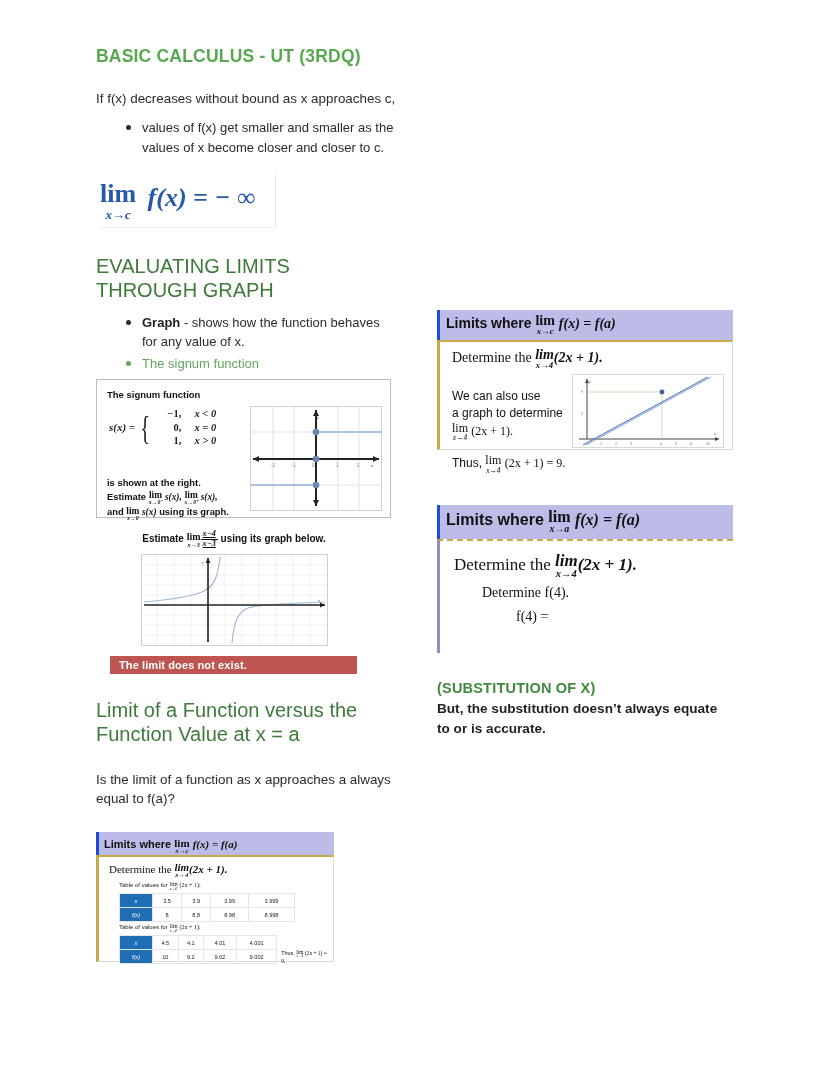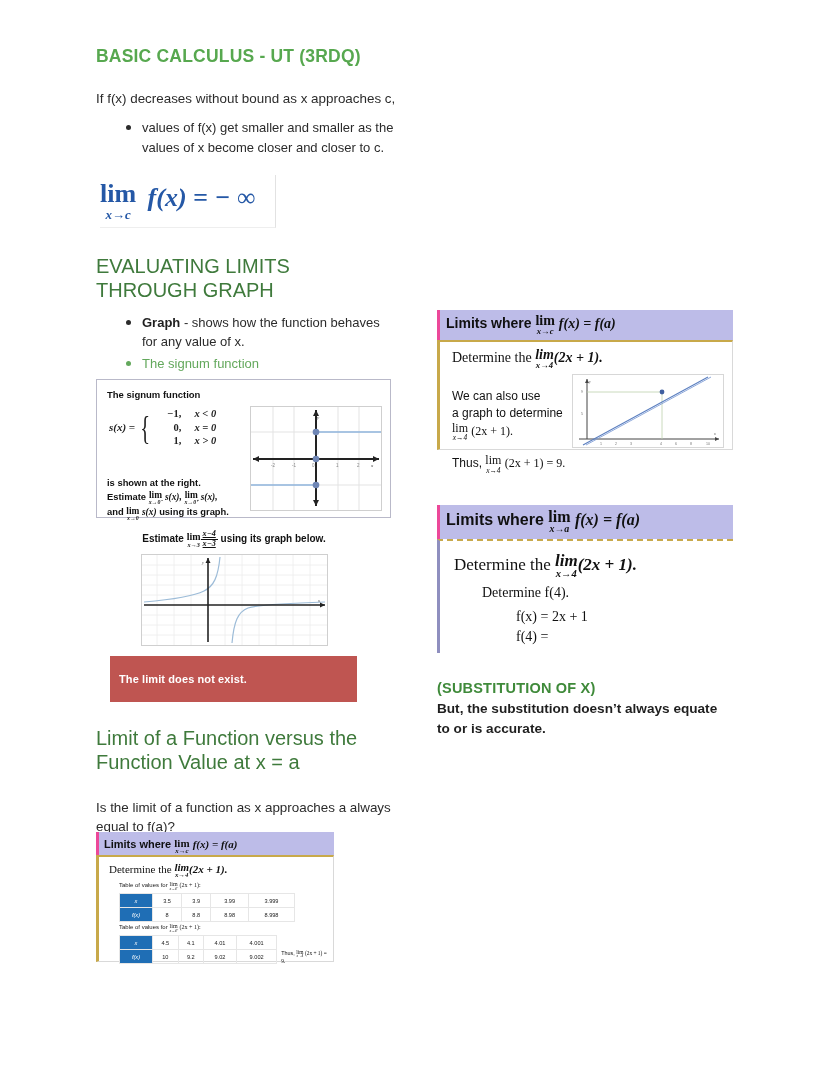--- a/index.html
+++ b/index.html
@@ -87,29 +87,29 @@
   
   .estimate-wrap{width:248px;margin:12px 0 0 14px;}
   .estimate-line{
     font-size:10px;font-weight:bold;color:#111;text-align:center;
     font-family:"Liberation Sans",sans-serif;margin-bottom:5px;
   }
   .estimate-line .math{font-family:"Liberation Serif",serif;font-weight:bold;}
   .hyper-graph{width:185px;height:90px;border:1px solid #cfcfcf;background:#fff;margin:0 auto;}
   .red-banner{
     background:#bf5551;color:#fff;font-size:11px;font-weight:bold;
-    padding:17px 9px;margin-top:10px;width:247px;box-sizing:border-box;letter-spacing:.1px;
+    padding:3px 9px;margin-top:10px;width:247px;box-sizing:border-box;letter-spacing:.1px;
   }
 
   
   .slide{background:#ffffff;position:relative;}
   .slide-head{
     background:#bdbce8;padding:4px 6px 6px 6px;box-sizing:border-box;
     font-family:"Liberation Sans",sans-serif;font-weight:bold;color:#101010;
-    border-left:3px solid #ec4899;
+    border-left:3px solid #1d4ed8;
   }
   .slide-head .txt{font-size:14px;}
   .slide-head .math{font-family:"Liberation Serif",serif;font-weight:bold;}
   .slide-body{
     border:1px solid #d9d9d9;border-left:3px solid #c8a94a;border-top:2px solid #c8a94a;
     background:#fff;box-sizing:border-box;
   }
   .determine{
     font-family:"Liberation Serif",serif;font-size:15px;color:#111;margin:6px 0 4px 12px;
   }
@@ -447,21 +447,20 @@
           <span class="math mi">f(x) = f(a)</span>
         </span>
       </div>
       <div class="slide-body">
         <div class="determine">
           <span>Determine the</span>
           <span class="tiny-lim"><span class="t" style="font-weight:bold;font-style:italic">lim</span><span class="b" style="font-weight:bold">x→4</span></span><b>(2x + 1).</b>
         </div>
         <div class="sub-determine">Determine f(4).</div>
         <div class="eq-lines">
-          <div>f(x) = 2x + 1</div>
           <div>f(4) =</div>
         </div>
       </div>
     </div>
 
     <div style="position:absolute;left:0;top:370px;width:290px">
       <div class="sub-green-head">(SUBSTITUTION OF X)</div>
       <p class="bold-text">But, the substitution doesn’t always equate to or is accurate.</p>
     </div>
   </div>

